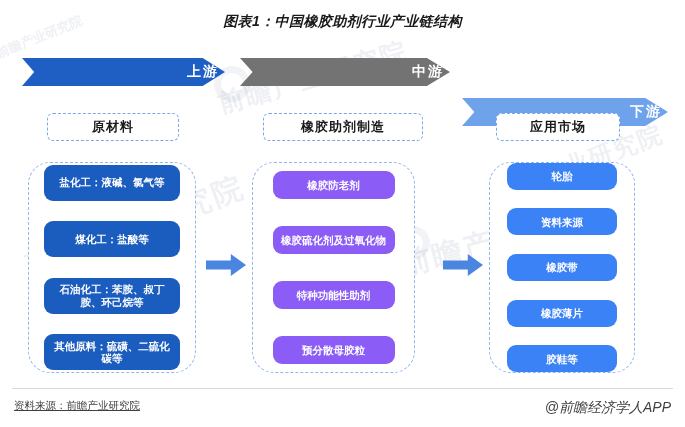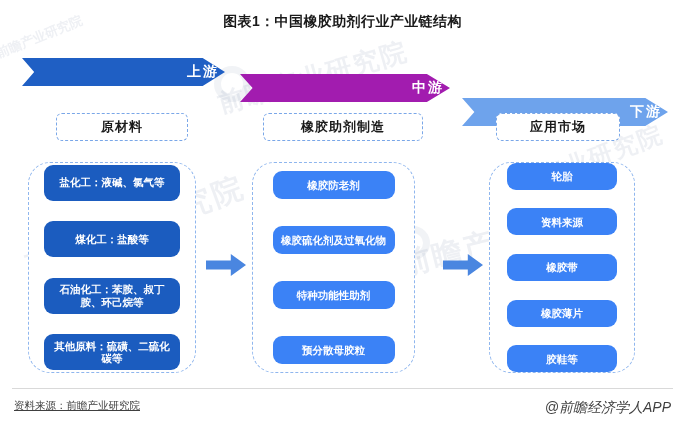--- a/index.html
+++ b/index.html
@@ -28,47 +28,47 @@
     position: absolute; z-index: 0; pointer-events: none;
     border-radius: 50%; border: 7px solid rgba(120,140,170,0.10);
   }
   .ring-1 { left: 214px; top: 66px; width: 36px; height: 36px; }
   .ring-2 { left: 396px; top: 226px; width: 34px; height: 34px; }
 
   
   .title {
     position: absolute; left: 0; top: 13px; width: 685px;
     text-align: center; font-size: 14px; font-weight: bold;
-    color: #1a1a1a; letter-spacing: .4px; z-index: 5;
+    color: #1a1a1a; letter-spacing: .4px; z-index: 5; font-style: italic;
   }
 
   
   .chev {
     position: absolute; top: 58px; height: 28px;
     display: flex; align-items: center; justify-content: flex-end;
     color: #fff; font-size: 14px; font-weight: bold; letter-spacing: 2px;
     z-index: 4;
   }
   .chev-0 { left: 22px;  width: 203px; background: #1f5fc4;
             clip-path: polygon(0 0, 89% 0, 100% 50%, 89% 100%, 0 100%, 6% 50%); }
-  .chev-1 { left: 240px; width: 210px; background: #a21caf;
-            clip-path: polygon(0 0, 89% 0, 100% 50%, 89% 100%, 0 100%, 6% 50%); margin-top: 16px; }
+  .chev-1 { left: 240px; width: 210px; background: #737373;
+            clip-path: polygon(0 0, 89% 0, 100% 50%, 89% 100%, 0 100%, 6% 50%); }
   .chev-2 { left: 462px; width: 206px; background: #6ea3ec;
             clip-path: polygon(0 0, 89% 0, 100% 50%, 89% 100%, 0 100%, 6% 50%); margin-top: 40px; }
   .chev span { transform: translateX(-6px); }
 
   
   .seclabel {
     position: absolute; top: 113px; height: 28px;
     display: flex; align-items: center; justify-content: center;
     border: 1px dashed #7aa7e8; border-radius: 6px;
     background: #fff; color: #1a1a1a; font-size: 13px; font-weight: bold;
     letter-spacing: 1px; z-index: 4;
   }
-  .seclabel-0 { left: 56px;  width: 132px; }
+  .seclabel-0 { left: 47px;  width: 132px; }
   .seclabel-1 { left: 263px; width: 160px; }
   .seclabel-2 { left: 496px; width: 124px; }
 
   
   .colbox {
     position: absolute; top: 162px; height: 211px;
     border: 1px dashed #8fb6ee; border-radius: 22px;
     background: #fff; z-index: 2;
   }
   .colbox-0 { left: 28px;  width: 168px; }
@@ -83,21 +83,21 @@
   .collist-0 { left: 28px;  width: 168px; }
   .collist-1 { left: 252px; width: 163px; }
   .collist-2 { left: 489px; width: 146px; }
 
   .pill {
     display: flex; align-items: center; justify-content: center;
     text-align: center; color: #ffffff; font-weight: bold;
     border-radius: 9px; line-height: 1.18; padding: 3px 6px;
   }
   .collist-0 .pill { width: 136px; min-height: 36px; background: #1b5cbf; font-size: 10.5px; }
-  .collist-1 .pill { width: 122px; min-height: 28px; background: #3b82f6; font-size: 10.5px; }
+  .collist-1 .pill { width: 122px; min-height: 28px; background: #8b5cf6; font-size: 10.5px; }
   .collist-2 .pill { width: 110px; min-height: 27px; background: #3b82f6; font-size: 10.5px; }
 
   
   .conn {
     position: absolute; top: 254px; width: 40px; height: 22px;
     background: #4a86e0; z-index: 4;
     clip-path: polygon(0 30%, 62% 30%, 62% 0, 100% 50%, 62% 100%, 62% 70%, 0 70%);
   }
   .conn-0 { left: 206px; }
   .conn-1 { left: 443px; }

